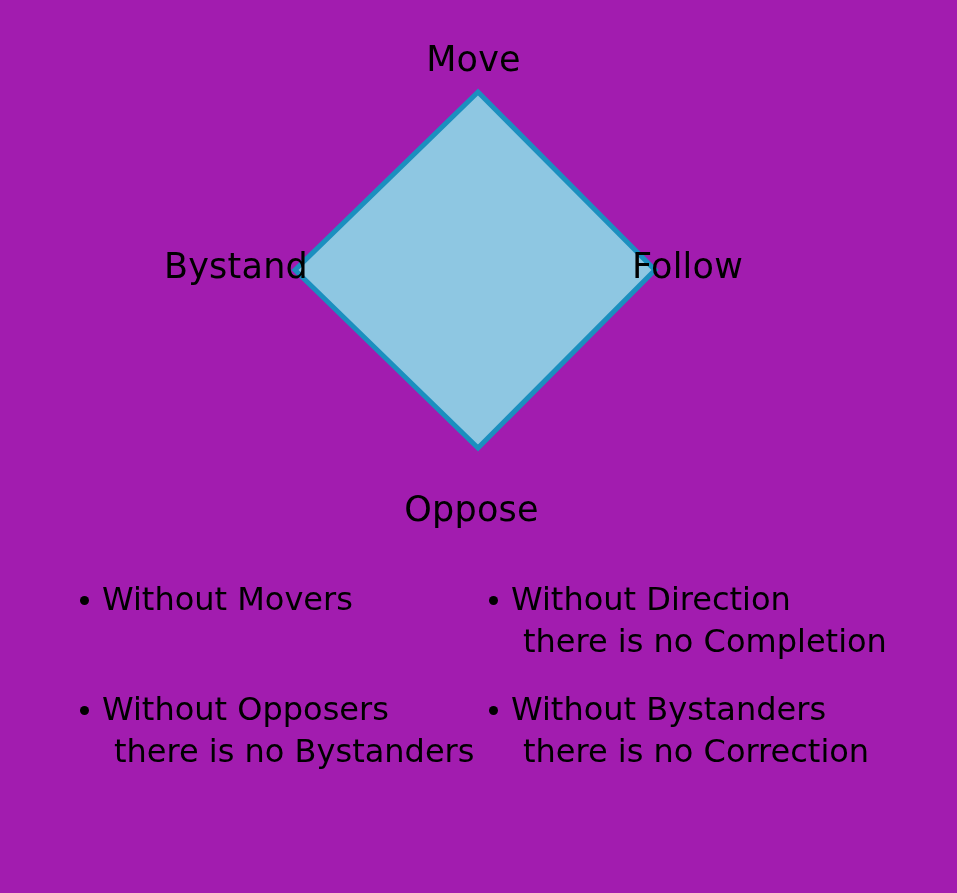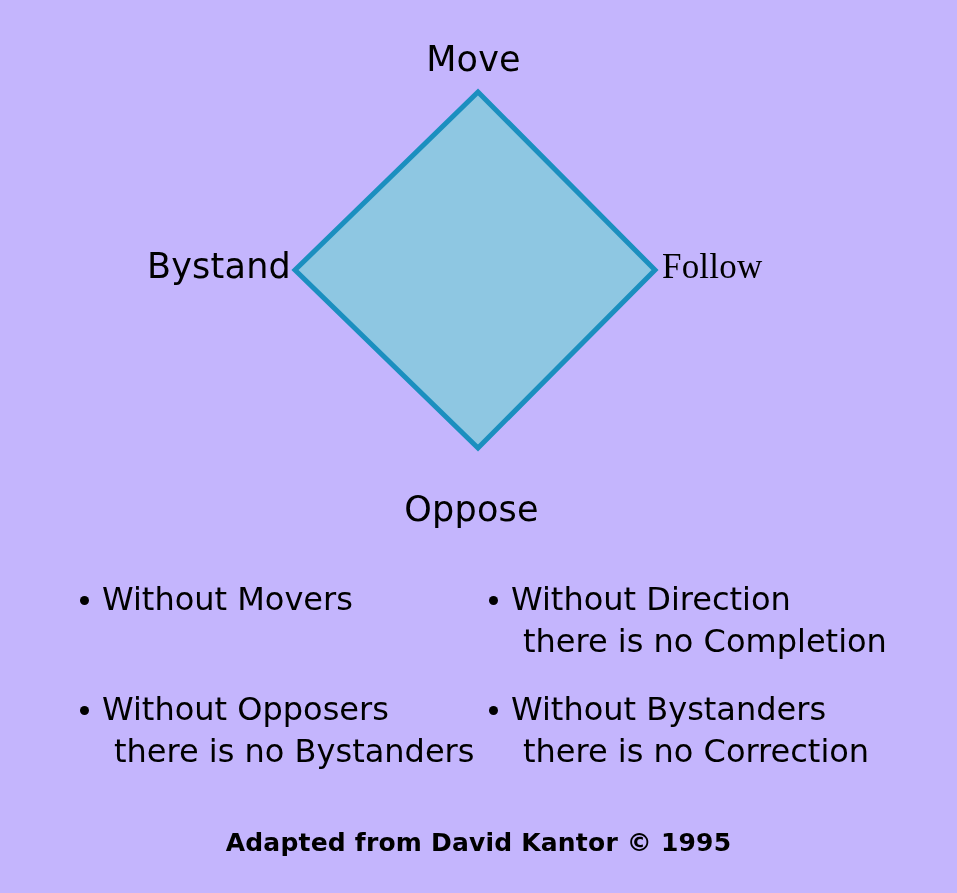--- a/index.html
+++ b/index.html
@@ -64,28 +64,27 @@
   #label-oppose {
     left: 0;
     top: 456px;
     width: 957px;
     text-align: center;
     margin-top: 36px;
   }
   #label-oppose > span { position: relative; left: -7px; }
 
   #label-bystand {
-    left: 147px;
+    left: 164px;
     top: 249px;
   }
 
   #label-follow {
-    left: 662px;
+    left: 632px;
     top: 249px;
-    font-family: Liberation Serif, serif;
   }
 
   
   #points {
     position: absolute;
     left: 0;
     top: 578px;
     width: 920px;
     height: 230px;
   }
@@ -140,21 +139,21 @@
     font-size: 25px;
     font-weight: 700;
     letter-spacing: 0.2px;
     color: #000000;
     white-space: nowrap;
   }
 </style>
 </head>
 <body>
 
-<div id="slide" style="background: #c4b5fd;">
+<div id="slide" style="background: #a21caf;">
 
   <div id="diagram">
 
     <svg id="diamond-svg" viewBox="0 0 957 540" aria-hidden="true">
       <polygon id="diamond-poly" points="478,92 655,270 478,448 295,270" fill="#8EC7E2" stroke="#1B8FBF" stroke-width="5" stroke-linejoin="miter"></polygon>
     </svg>
 
     <div class="vertex-label" id="label-move">
       <span>Move</span>
     </div>
@@ -201,15 +200,14 @@
     <div class="point point-col-right point-row-bottom">
       <span class="point-line point-line-1">
         <span class="bullet-dot"></span>
         <span>Without Bystanders</span>
       </span>
       <span class="point-line point-line-2">there is no Correction</span>
     </div>
 
   </div>
 
-  <div id="attribution">Adapted from David Kantor © 1995</div>
 
 </div>
 
 </body></html>

